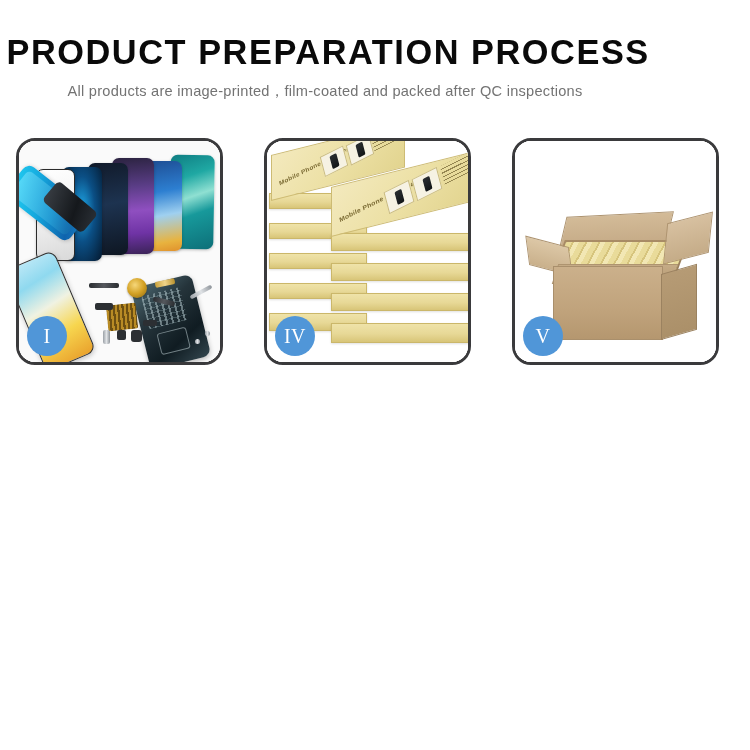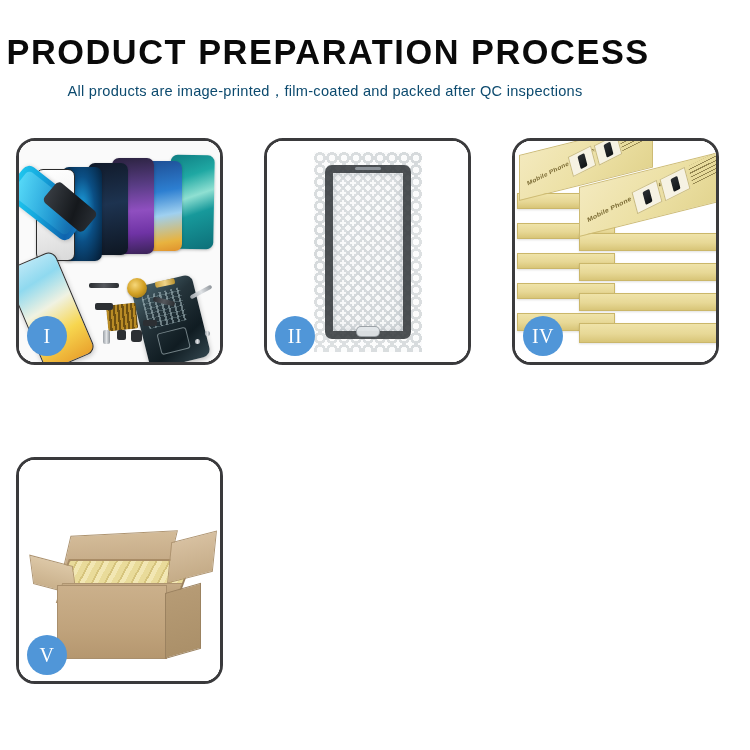--- a/index.html
+++ b/index.html
@@ -33,21 +33,21 @@
     transform: scaleX(0.98);
     white-space: nowrap;
     line-height: 1.05;
   }
   #page-subtitle {
     margin: 0;
     padding-top: 11px;
     font-size: 14.6px;
     font-weight: 400;
     letter-spacing: 0.25px;
-    color: #0c4a6e;
+    color: #737373;
     white-space: nowrap;
   }
 
   
   #panel-grid {
     position: absolute;
     left: 16px;
     top: 138px;
     width: 718px;
     height: 546px;
@@ -514,28 +514,20 @@
       <div class="part" style="left:112px; bottom:20px; width:11px; height:12px; border-radius:3px;"></div>
       <div class="part silver" style="left:84px; bottom:18px; width:7px; height:14px; border-radius:2px;"></div>
       <div class="part" style="left:124px; bottom:36px; width:14px; height:6px;"></div>
       <div class="part silver" style="left:170px; bottom:68px; width:24px; height:4px; transform:rotate(-28deg);"></div>
       <div class="part silver" style="left:176px; bottom:18px; width:5px; height:5px; border-radius:50%;"></div>
       <div class="part silver" style="left:186px; bottom:26px; width:5px; height:5px; border-radius:50%;"></div>
     </div>
     <div class="badge">I</div>
   </div>
 
-  <div class="panel">
-    <div class="panel-media">
-      <div class="p2-bg"></div>
-      <div class="bubble-sheet"></div>
-      <div class="glass-panel"></div>
-    </div>
-    <div class="badge">II</div>
-  </div>
 
 
   <div class="panel">
     <div class="panel-media">
       <div class="p4-bg"></div>
       <div class="stack">
 
         <div class="kbox" style="left:2px;  top:52px;  width:96px; height:14px;"></div>
         <div class="kbox" style="left:2px;  top:82px;  width:96px; height:14px;"></div>
         <div class="kbox" style="left:2px;  top:112px; width:96px; height:14px;"></div>

